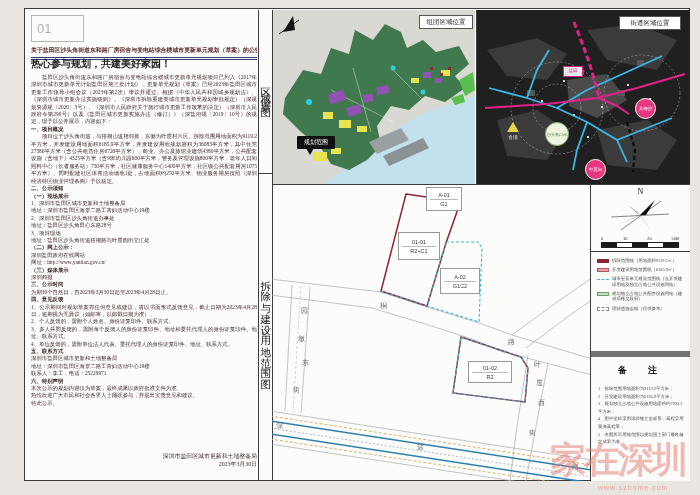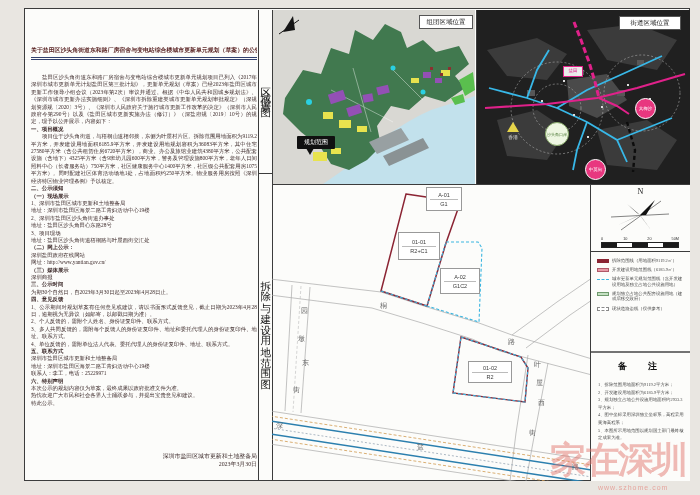--- a/index.html
+++ b/index.html
@@ -64,38 +64,40 @@
   .box-title{text-align:center;font-size:9px;font-weight:bold;letter-spacing:6px;color:#111;padding-top:7px;}
   .lg-rows{padding:6px 5px 0 6px;}
   .lg-row{display:flex;gap:3px;margin-bottom:3.5px;align-items:flex-start;}
   .sw{flex:0 0 12px;height:4px;margin-top:1px;box-sizing:border-box;}
   .sw-red-line{background:#8b2433;}
   .sw-pink-fill{background:#e79aa6;border:0.6px solid #b05868;}
   .sw-blue-dash{height:0;border-top:1.6px dashed #3ab5e0;margin-top:2.5px;}
   .sw-green-fill{background:#c4e0c2;border:0.6px solid #6f9a6d;}
   .sw-gray-dash{background:#fff;border:0.8px dashed #8a8a8a;}
   .lg-label{font-size:4.4px;line-height:5.6px;color:#4c4c4c;}
-  .notes-box{position:absolute;left:0;top:166px;width:100%;height:130px;border-top:2px solid #737373;box-sizing:border-box;}
+  .notes-box{position:absolute;left:0;top:166px;width:100%;height:130px;border-top:6px solid #737373;box-sizing:border-box;}
   .nt-lines{padding:8px 6px 0 7px;}
   .nt-line{font-size:4.4px;line-height:7.6px;color:#4c4c4c;}
 
   
   .wm{position:absolute;left:550px;top:436px;width:160px;font-size:36px;font-weight:bold;letter-spacing:-2px;
       color:rgba(226,120,112,.5);white-space:nowrap;z-index:9;}
   .wm-sub{position:absolute;left:598px;top:484px;font-size:7px;color:rgba(226,120,112,.6);letter-spacing:1px;z-index:9;
           font-family:"Liberation Sans",sans-serif;}
 </style>
 </head>
 <body>
 
 <div id="canvas">
   <div class="page"></div>
 
   <div class="notice">
+    <div class="doc-badge">01</div>
     <div class="n-title">关于盐田区沙头角街道东和路厂房宿舍与变电站综合楼城市更新单元规划（草案）的公告</div>
+    <div class="n-head">热心参与规划，共建美好家园！</div>
     <div class="n-body">
 
     <p class="bp t-indent">盐田区沙头角街道东和路厂房宿舍与变电站综合楼城市更新单元规划项目已列入《2017年深圳市城市更新单元计划盐田区第三批计划》，更新单元规划（草案）已经2023年盐田区城市更新工作领导小组会议（2023年第2次）审议并通过。根据《中华人民共和国城乡规划法》、《深圳市城市更新办法实施细则》、《深圳市拆除重建类城市更新单元规划审批规定》（深规划资源规〔2020〕3号）、《深圳市人民政府关于施行城市更新工作改革的决定》（深圳市人民政府令第290号）以及《盐田区城市更新实施办法（修订）》（深盐府规〔2019〕10号）的规定，现予以公开展示，内容如下：</p>
         <p class="bp t-head">一、项目概况</p>
         <p class="bp t-indent">项目位于沙头角街道，与梧桐山道相邻接，东侧为叶屋村片区。拆除范围用地面积为9119.2平方米，开发建设用地面积6185.9平方米，开发建设用地规划容积为36083平方米，其中住宅27580平方米（含公共租赁住房6720平方米），商业、办公及旅馆业建筑4380平方米，公共配套设施（含地下）4325平方米（含9班幼儿园600平方米，警务及管理设施800平方米，老年人日间照料中心（长者服务站）750平方米，社区健康服务中心1400平方米，社区级公共配套用房1075平方米）。同时配建社区体育活动场地1处，占地面积约250平方米。物业服务用房按照《深圳经济特区物业管理条例》予以核定。</p>
         <p class="bp t-head">二、公示须知</p>
         <p class="bp t-head">（一）现场展示</p>
         <p class="bp t-plain">1、深圳市盐田区城市更新和土地整备局</p>
         <p class="bp t-plain">地址：深圳市盐田区海景二路工青妇活动中心19楼</p>
         <p class="bp t-plain">2、深圳市盐田区沙头角街道办事处</p>

